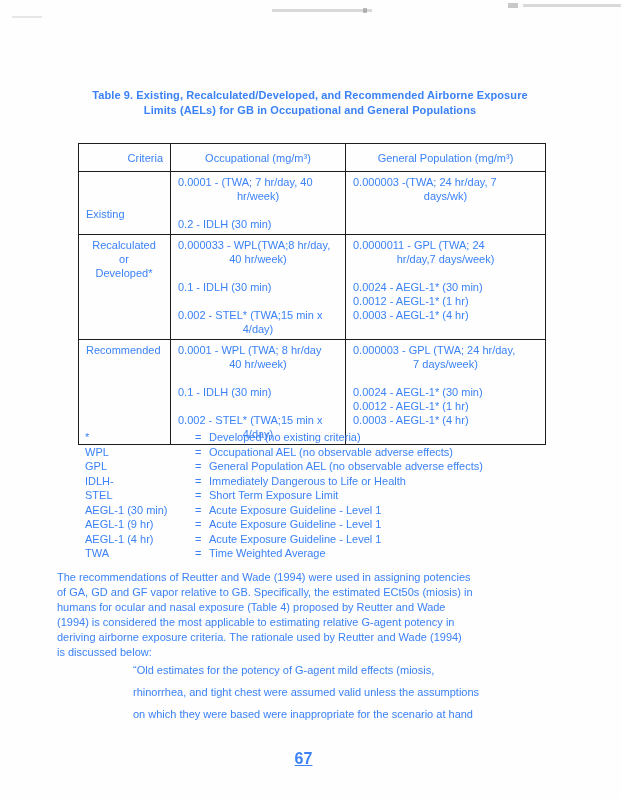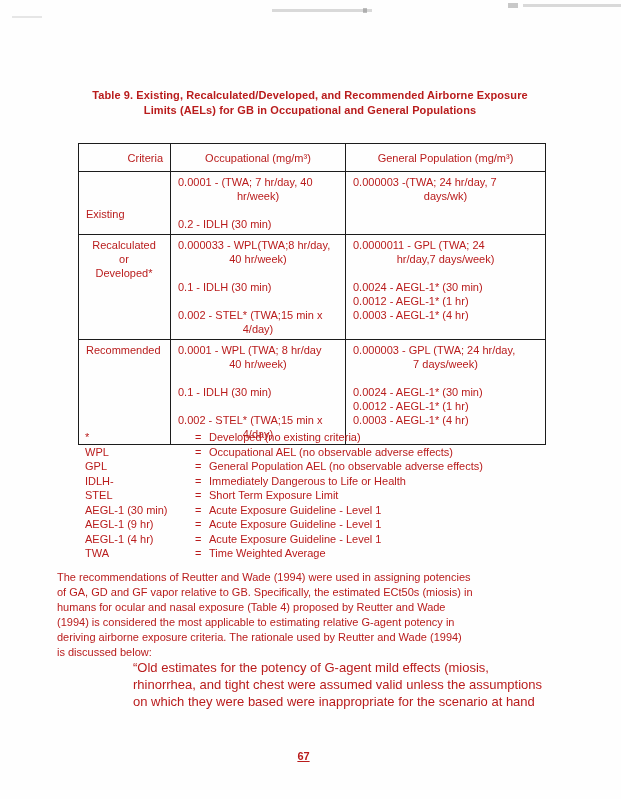--- a/index.html
+++ b/index.html
@@ -1,21 +1,21 @@
 <!DOCTYPE html>
 <html><head>
 <meta charset="utf-8">
 <style>
   html,body{margin:0;padding:0;background:#e8e8e8;}
   .page{
     position:relative;
     width:621px;height:799px;
     background:#fefefe;
     font-family:"Liberation Sans","DejaVu Sans",sans-serif;
-    color:#b91c1c;
+    color:#3b82f6;
     overflow:hidden;
   }
   
   .artifact{position:absolute;background:#b9b9b9;opacity:.55;}
   .artifact.a1{left:272px;top:9px;width:100px;height:3px;}
   .artifact.a2{left:363px;top:8px;width:4px;height:5px;background:#8a8a8a;}
   .artifact.a3{left:523px;top:4px;width:98px;height:3px;}
   .artifact.a4{left:508px;top:3px;width:10px;height:5px;background:#9a9a9a;}
   .artifact.a5{left:12px;top:16px;width:30px;height:2px;opacity:.35;}
 
@@ -59,26 +59,26 @@
   .legend-row .eq{width:14px;flex:0 0 14px;text-align:left;}
   .legend-row .def{flex:1;}
 
   .body-paragraph{
     position:absolute;left:57px;top:570px;width:515px;
     font-size:11px;line-height:14.9px;
     white-space:pre-line;
   }
   .block-quote{
     position:absolute;left:133px;top:659px;width:430px;
-    font-size:13px;line-height:17px;
+    font-size:11px;line-height:22px;
     white-space:pre-line;
   }
   .page-number{
     position:absolute;left:0;top:750px;width:607px;
-    text-align:center;font-size:11px;font-weight:bold;text-decoration:underline;
+    text-align:center;font-size:16px;font-weight:bold;text-decoration:underline;
   }
 </style>
 </head>
 <body>
 
 <div class="page">
 
   <div class="artifact a1"></div>
   <div class="artifact a2"></div>
   <div class="artifact a3"></div>

